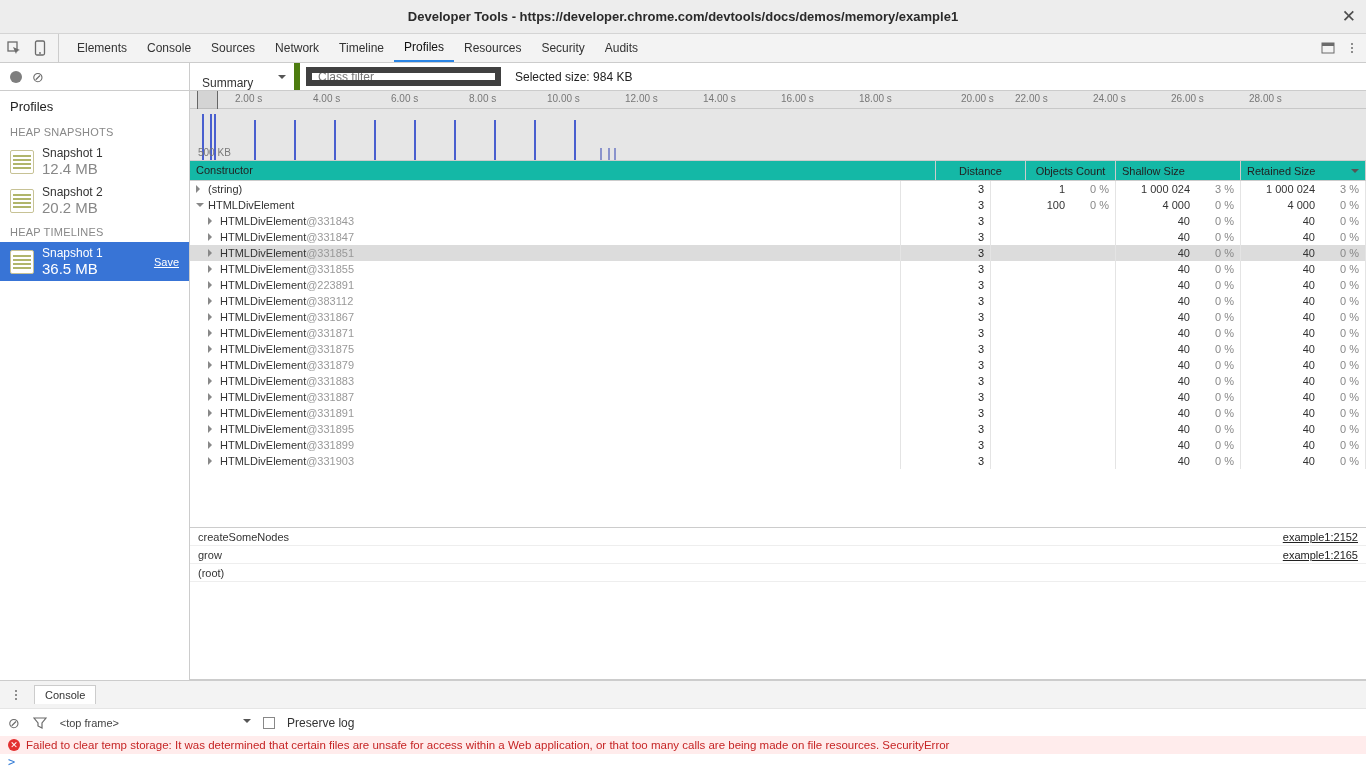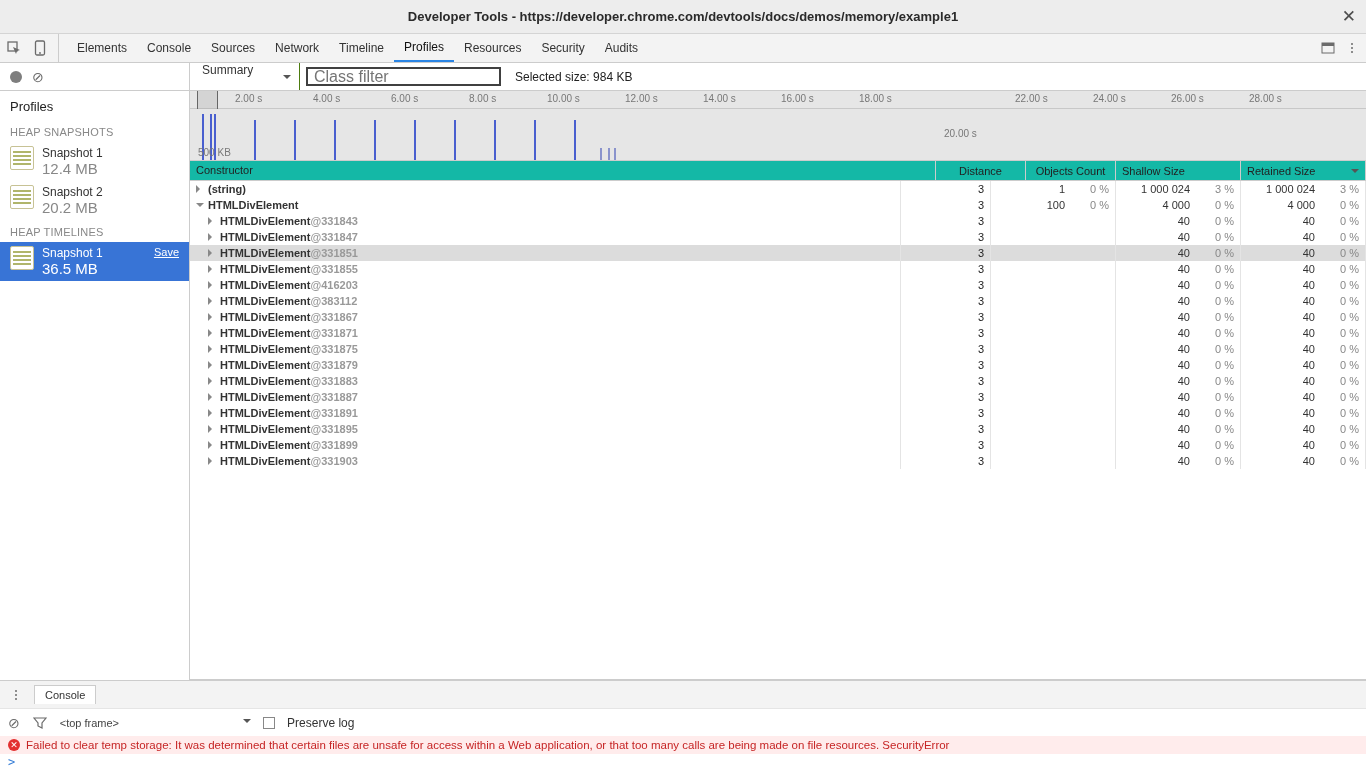--- a/index.html
+++ b/index.html
@@ -13,29 +13,29 @@
 .tab { padding: 0 10px; height: 100%; display: flex; align-items: center; color: #333; cursor: pointer; }
 .tab.active { border-bottom: 2px solid #2b85e4; color: #111; }
 .tabs-right { margin-left: auto; display: flex; align-items: center; gap: 8px; }
 .vmenu-icon { width:16px; display:flex; flex-direction:column; gap:2px; align-items:center; justify-content:center; }
 .vmenu-icon span{ width:2px; height:2px; background:#6b6b6b; border-radius:50%; }
 .toolbar { height: 28px; border-bottom: 1px solid #ccc; display:flex; align-items:center; }
 .toolbar-left { width: 190px; display:flex; align-items:center; gap:10px; padding-left:10px; height:100%; border-right:1px solid #ccc; }
 .rec-dot { width:12px; height:12px; border-radius:50%; background:#7e7e7e; }
 .clear-icon::before{ content:"⊘"; font-size:14px; color:#6b6b6b; }
 .summary-wrap { display:flex; align-items:center; height:100%; }
-.summary-select { width: 110px; height:100%; display:flex; align-items:flex-start; padding-left:12px; border-right:1px solid #4d7c0f; position:relative; }
+.summary-select { width: 110px; height:100%; display:flex; align-items:flex-end; padding-left:12px; border-right:6px solid #4d7c0f; position:relative; }
 .summary-select::after{ content:""; position:absolute; right:8px; border:4px solid transparent; border-top-color:#555; top:12px; }
-.class-filter { border:2px solid #404040; height:19px; width:195px; margin-left:6px; padding:0 6px; font-size:16px; }
+.class-filter { border:6px solid #404040; height:19px; width:195px; margin-left:6px; padding:0 6px; font-size:12px; }
 .selected-size { margin-left:14px; color:#222; }
 .main { display:flex; height: calc(100% - 34px - 29px - 28px - 28px - 28px - 32px ); }
 .sidebar { width:190px; border-right:1px solid #ccc; padding:8px 0; }
 .sidebar-title { font-size:13px; padding:0 10px 6px; color:#222; }
 .section-label { font-size:11px; color:#888; padding:6px 10px 4px; letter-spacing:.2px; }
-.snap-item { display:flex; gap:8px; padding:4px 10px; cursor:pointer; }
+.snap-item { display:flex; align-items:center; gap:8px; padding:4px 10px; cursor:pointer; }
 .snap-item .snap-icon { width:24px; height:24px; background:#fff; border:1px solid #c7c295; border-radius:2px; position:relative; }
 .snap-icon::before{ content:""; position:absolute; left:2px; right:2px; top:4px; height:2px; background:#b0b56b; box-shadow:0 4px 0 #b0b56b,0 8px 0 #b0b56b,0 12px 0 #b0b56b; }
 .snap-text .snap-name{ font-size:12px; }
 .snap-text .snap-size{ font-size:15px; color:#888; }
 .snap-item.selected { background:#3874d6; }
 .snap-item.selected .snap-name, .snap-item.selected .snap-size { color:#fff; }
 .save-link { margin-left:auto; color:#fff; text-decoration:underline; font-size:11px; }
 .content { flex:1; display:flex; flex-direction:column; min-width:0; }
 .timeline { height:70px; background:#e6e6e6; border-bottom:1px solid #ccc; position:relative; }
 .ruler { height:18px; border-bottom:1px solid #c8c8c8; position:relative; }
@@ -52,21 +52,21 @@
 .gh.constructor{ flex:1; }
 .gh.fixed{ width:90px; text-align:center; display:flex; align-items:center; justify-content:center; }
 .gh.fixed2{ width:125px; text-align:center; display:flex; align-items:center; justify-content:space-between; padding-right:6px; }
 .gh.fixed2 .tri{ border:4px solid transparent; border-top-color:#555; margin-top:4px;}
 .grid-body { flex:1; overflow:auto; }
 .row { display:flex; height:16px; align-items:center; }
 .row:nth-child(even){ background:#fff; }
 .row:nth-child(odd){ background:#fff; }
 .row.sel{ background:#dcdcdc; }
 .cell { border-right:1px solid #e4e4e4; padding:0 6px; font-size:11px; height:100%; display:flex; align-items:center; }
-.cell.constructor{ flex:1;font-weight:bold; }
+.cell.constructor{ flex:1; }
 .cell.num{ width:90px; justify-content:flex-end; color:#222; }
 .cell.split{ width:125px; display:flex; }
 .cell.split .a{ flex:1; text-align:right; padding-right:6px; }
 .cell.split .b{ width:38px; text-align:right; color:#888; }
 .disclosure{ display:inline-block; width:0; height:0; border:4px solid transparent; margin-right:4px; }
 .disclosure.right{ border-left-color:#888; }
 .disclosure.down{ border-top-color:#888; margin-top:4px; }
 .objid{ color:#999; }
 .indent1{ padding-left:18px; }
 .bottom-tabs { height:22px; background:#f3f3f3; border-bottom:1px solid #ccc; display:flex; }
@@ -189,21 +189,21 @@
           <div class="rule-region"></div>
           <span class="ruler-tick" style="left: 45px;">2.00 s</span>
           <span class="ruler-tick" style="left: 123px;">4.00 s</span>
           <span class="ruler-tick" style="left: 201px;">6.00 s</span>
           <span class="ruler-tick" style="left: 279px; text-align: center;">8.00 s</span>
           <span class="ruler-tick" style="left: 357px;">10.00 s</span>
           <span class="ruler-tick" style="left: 435px;">12.00 s</span>
           <span class="ruler-tick" style="left: 513px;">14.00 s</span>
           <span class="ruler-tick" style="left: 591px;">16.00 s</span>
           <span class="ruler-tick" style="left: 669px;">18.00 s</span>
-          <span class="ruler-tick" style="left: 754px; margin-top: 35px;">20.00 s</span>
+          <span class="ruler-tick" style="left: 771px;">20.00 s</span>
           <span class="ruler-tick" style="left: 825px;">22.00 s</span>
           <span class="ruler-tick" style="left: 903px;">24.00 s</span>
           <span class="ruler-tick" style="left: 981px;">26.00 s</span>
           <span class="ruler-tick" style="left: 1059px;">28.00 s</span>
           <span class="ruler-tick" style="left: 1180px;">30.00 s</span>
         </div>
       <div class="bars" id="bars">
           <div class="bar tall" style="left: 12px; height: 46px;"></div>
           <div class="bar tall" style="left: 20px; height: 46px;"></div>
           <div class="bar tall" style="left: 24px; height: 46px;"></div>
@@ -327,21 +327,21 @@
             <div class="cell split">
               <span class="a">40</span>
               <span class="b">0 %</span>
             </div>
             <div class="cell split">
               <span class="a">40</span>
               <span class="b">0 %</span>
             </div>
           </div>
           <div class="row">
-            <div class="cell constructor indent1"><span class="disclosure right"></span>HTMLDivElement <span class="objid">@416203</span></div>
+            <div class="cell constructor indent1"><span class="disclosure right"></span>HTMLDivElement <span class="objid">@223891</span></div>
             <div class="cell num">3</div>
             <div class="cell split">
               <span class="a"></span>
               <span class="b"></span>
             </div>
             <div class="cell split">
               <span class="a">40</span>
               <span class="b">0 %</span>
             </div>
             <div class="cell split">
@@ -521,20 +521,33 @@
               <span class="b">0 %</span>
             </div>
             <div class="cell split">
               <span class="a">40</span>
               <span class="b">0 %</span>
             </div>
           </div>
         </div>
     </div>
 
+    <div class="stack" id="stack">
+        <div class="stack-row">
+          <span>createSomeNodes</span>
+          <span class="loc">example1:2152</span>
+        </div>
+        <div class="stack-row">
+          <span>grow</span>
+          <span class="loc">example1:2165</span>
+        </div>
+        <div class="stack-row">
+          <span>(root)</span>
+        </div>
+      </div>
   </div>
 </div>
 
 <div class="drawer-toolbar">
   <span class="vmenu-icon">
       <span></span>
       <span></span>
       <span></span>
     </span>
   <div class="drawer-tab">Console</div>

